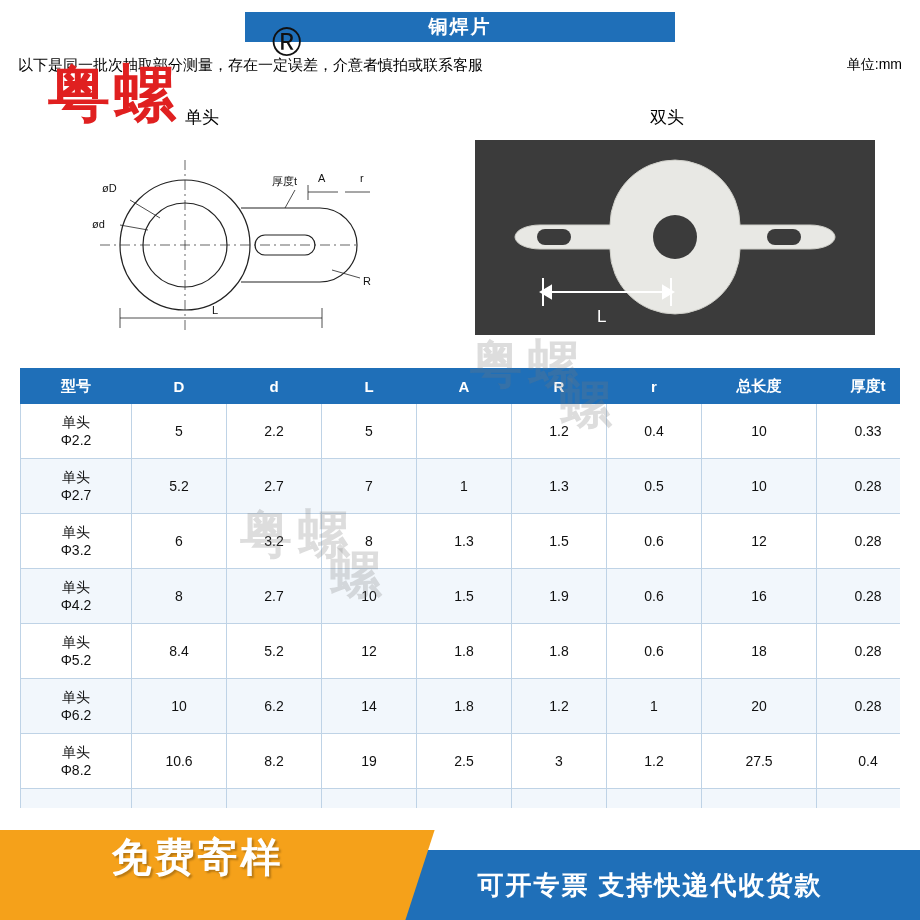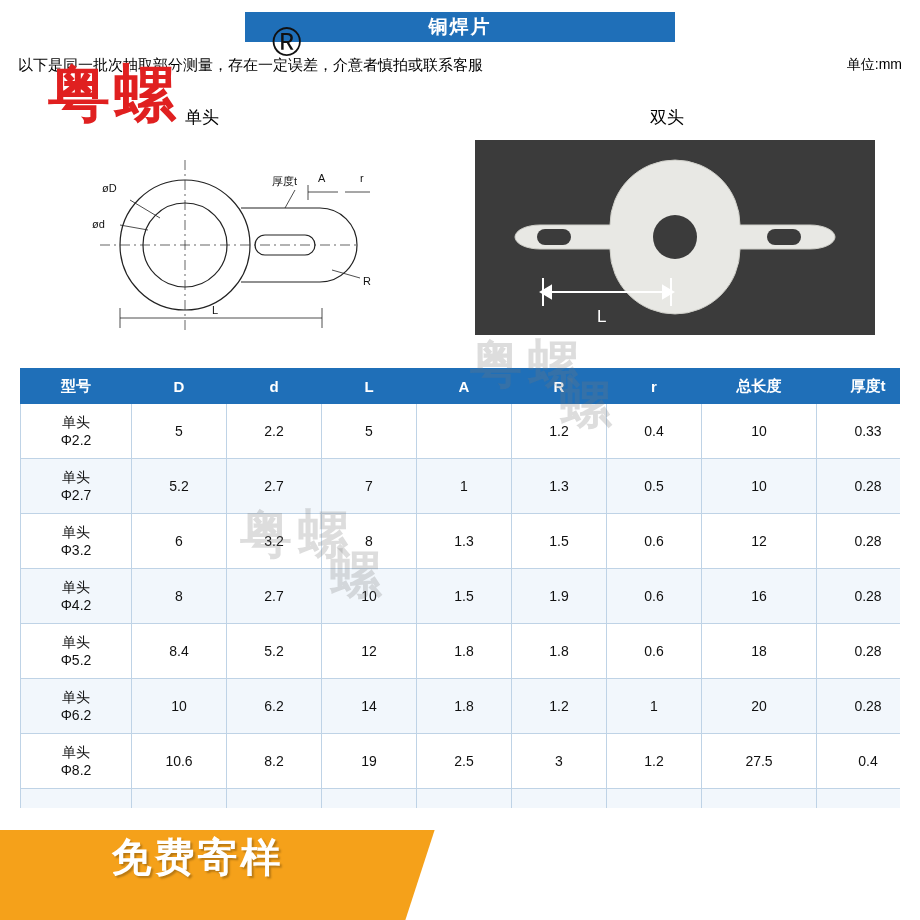--- a/index.html
+++ b/index.html
@@ -327,17 +327,20 @@
           <td></td>
           <td></td>
           <td>0.28</td>
         </tr>
       </tbody>
     </table>
   </div>
 </div>
 
 <div class="banner">
+  <div class="banner-right">
+    <span>可开专票 支持快递代收货款</span>
+  </div>
   <div class="banner-wedge"></div>
   <div class="banner-left">
     <span>免费寄样</span>
   </div>
 </div>
 
 </body></html>

